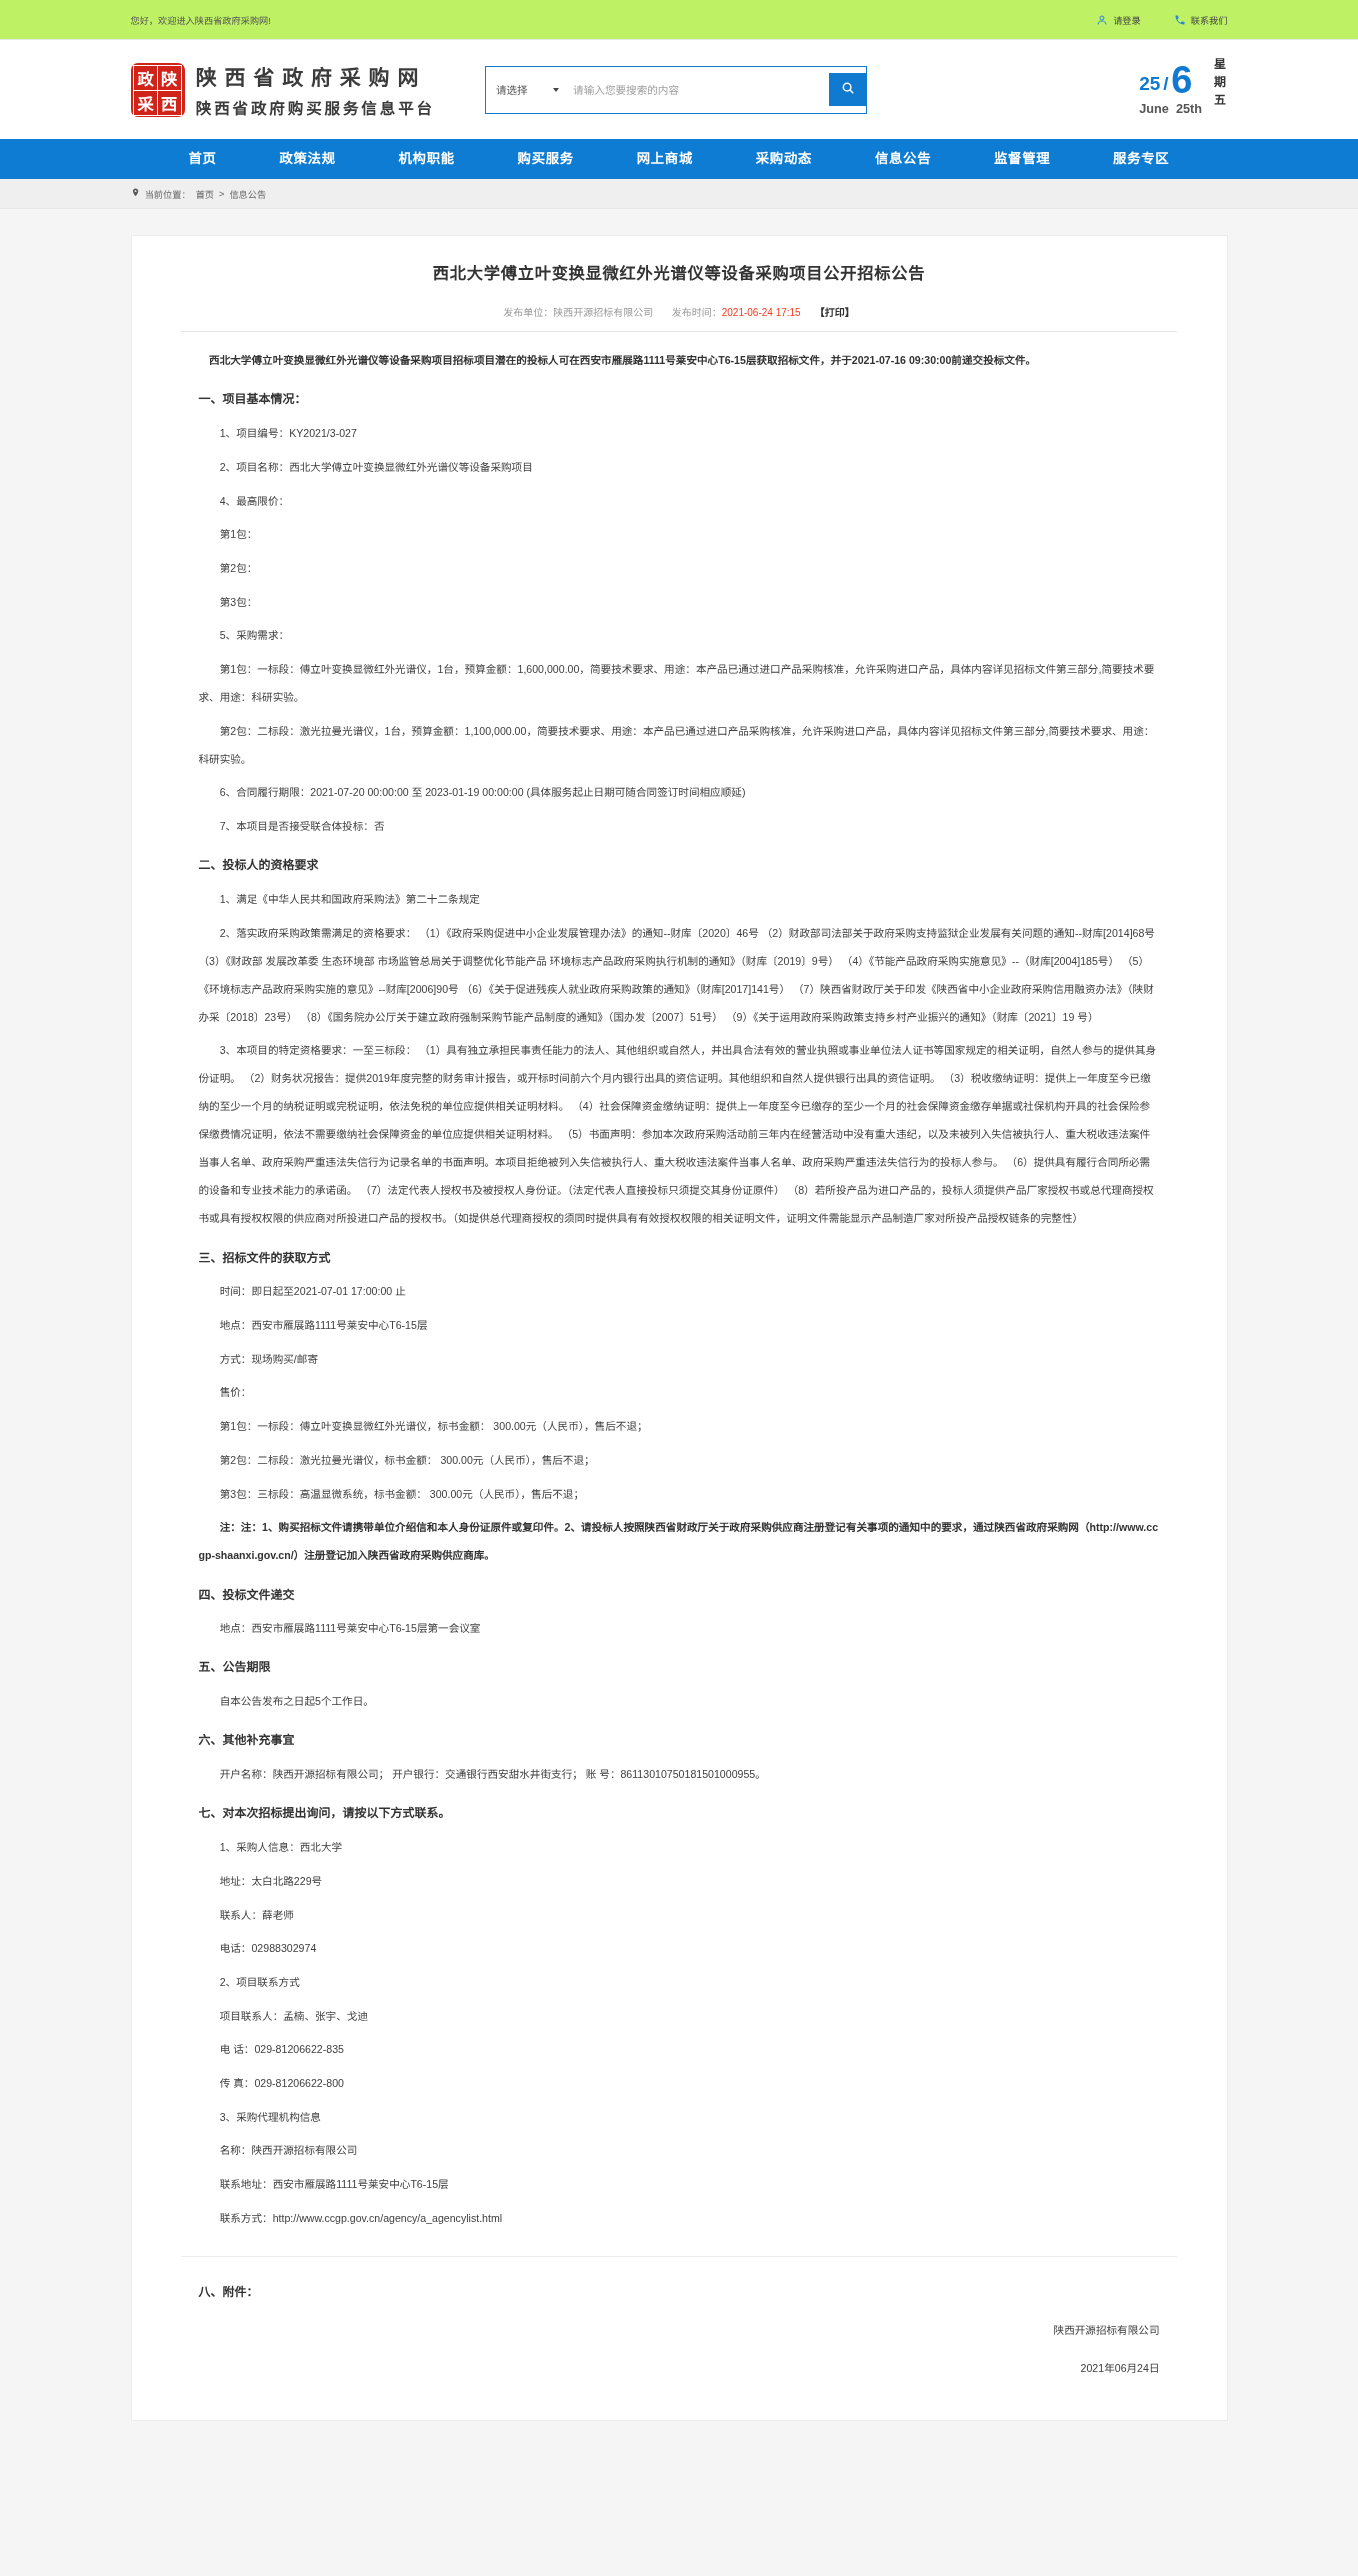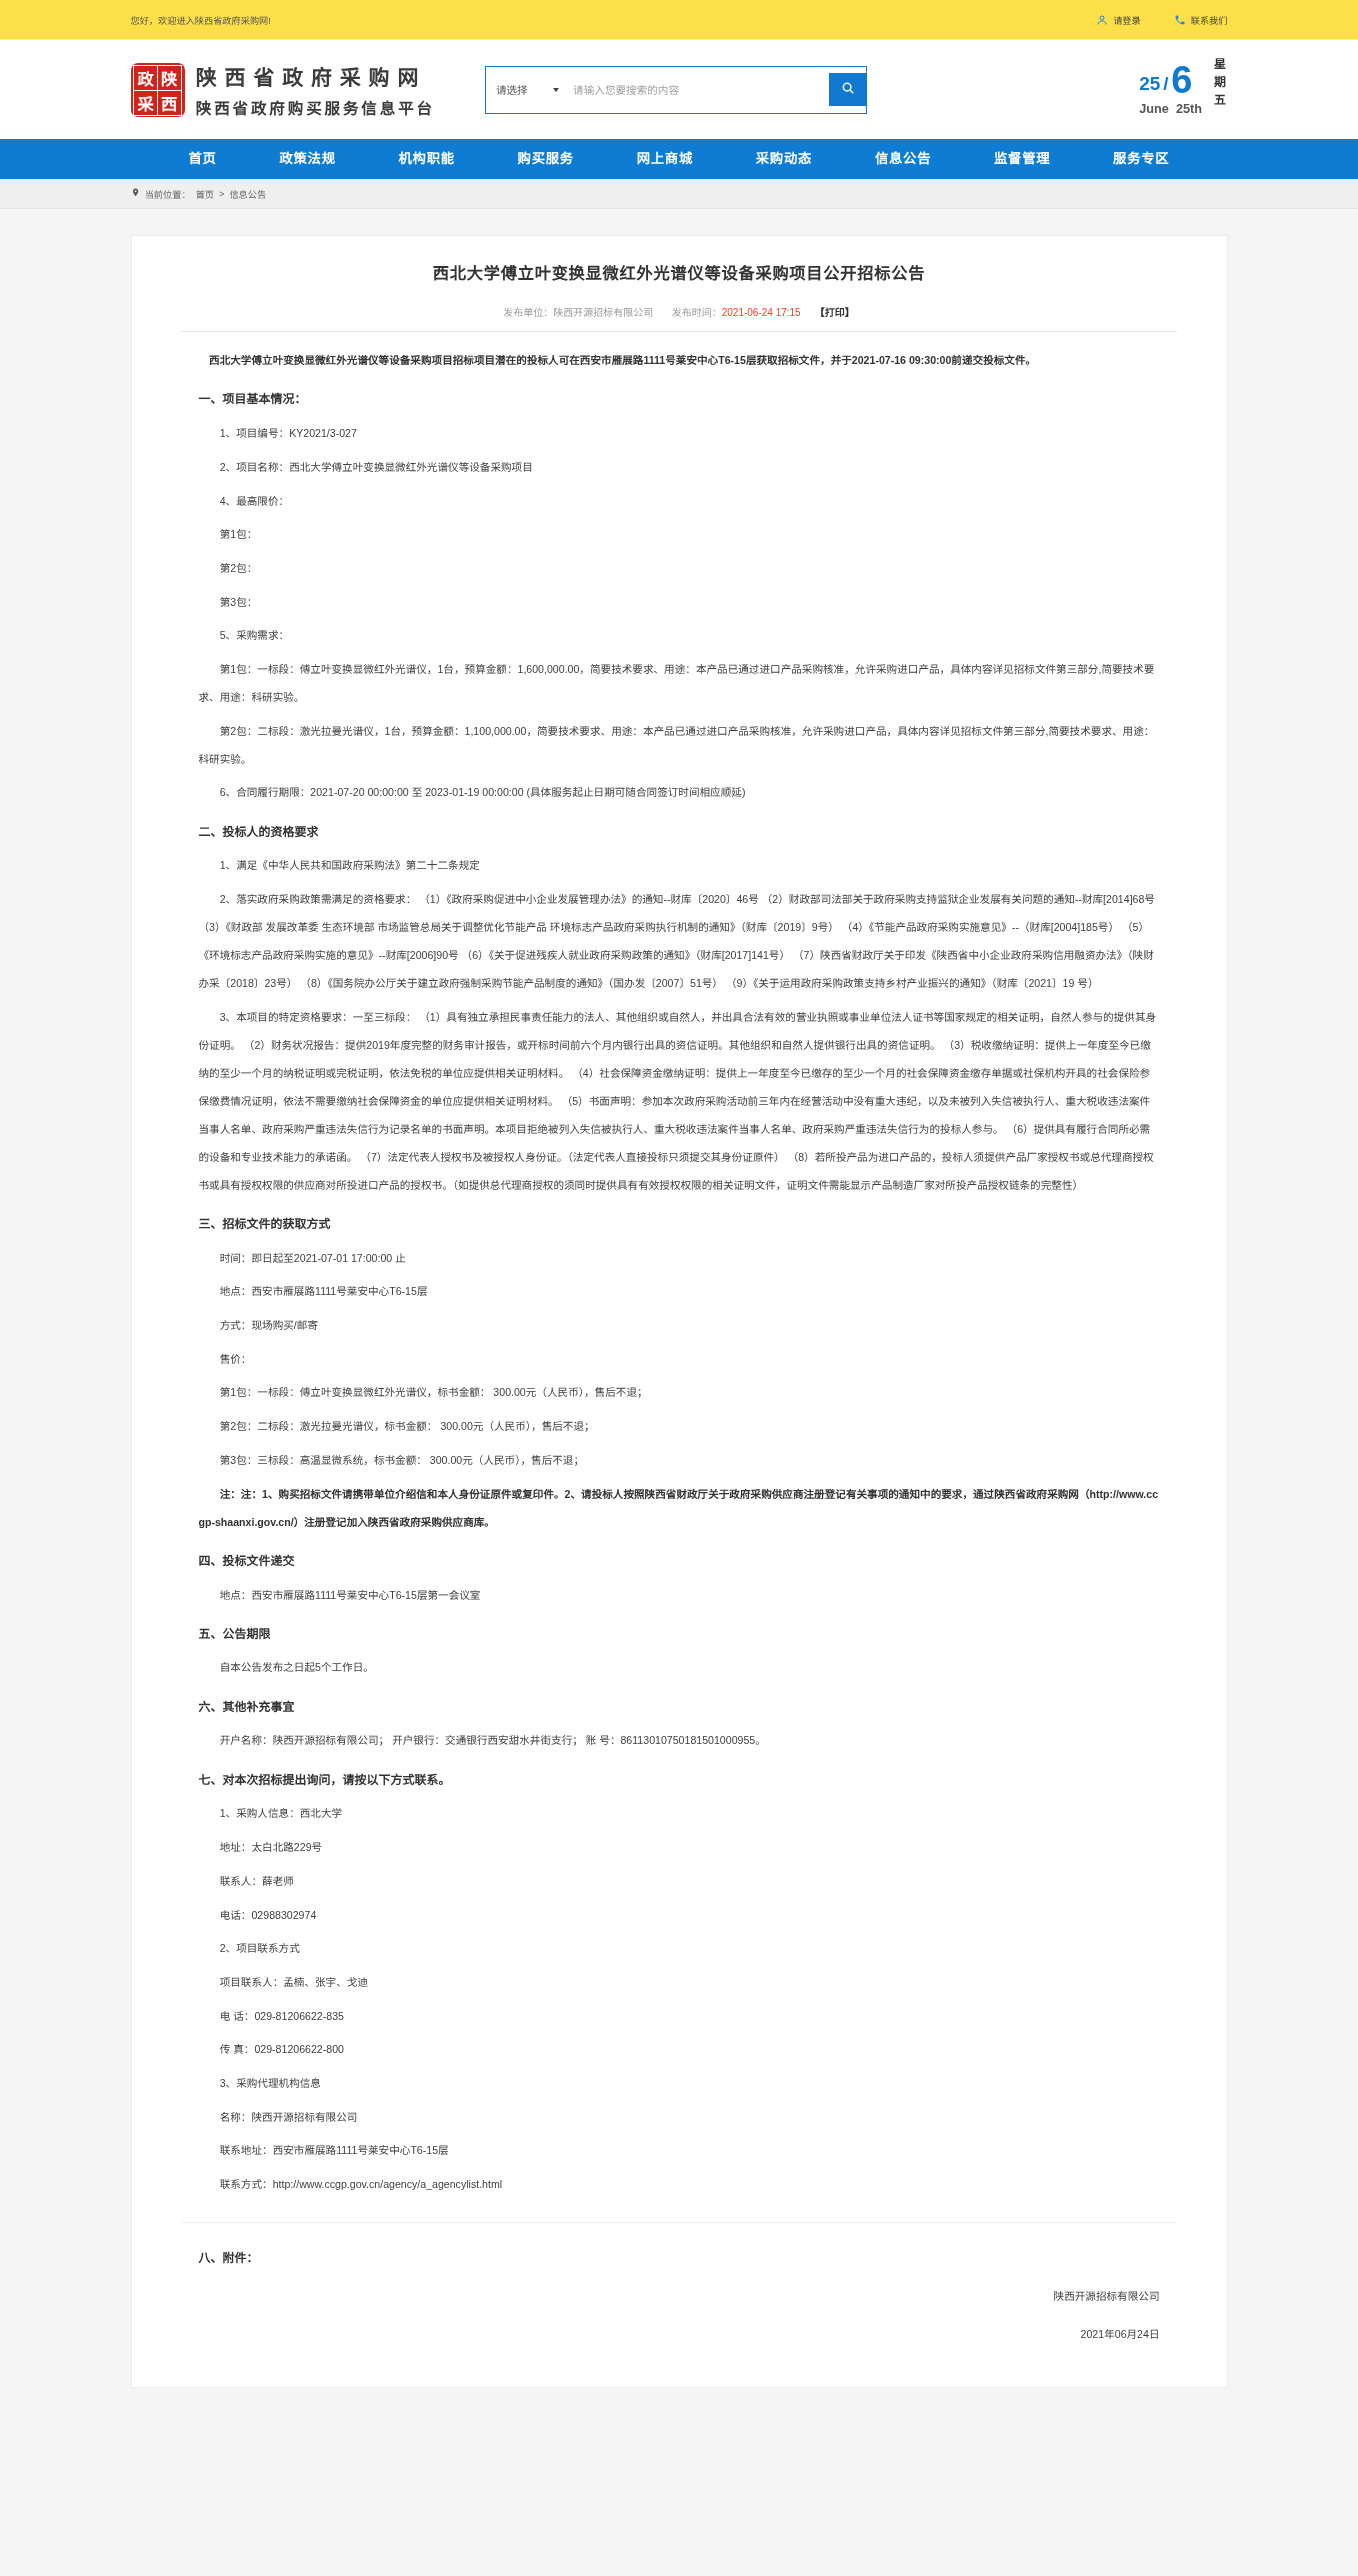--- a/index.html
+++ b/index.html
@@ -5,21 +5,21 @@
 <style>
   * { box-sizing: border-box; }
   html { background:#f5f5f5; }
   body {
     margin:0 auto; width:1358px; background:#f5f5f5;
     font-family:"Liberation Sans","DejaVu Sans",sans-serif; color:#333;
   }
   .container { width:1097px; margin:0 auto; }
 
   
-  .topbar { height:40px; background:#fde047; border-bottom:0.7px solid #e7e7e7; }
+  .topbar { height:40px; background:#bef264; border-bottom:0.7px solid #e7e7e7; }
   .topbar-inner { height:100%; display:flex; align-items:center; justify-content:space-between; font-size:9.2px; color:#555; }
   .topbar-links { display:flex; align-items:center; gap:33px; }
   .topbar-links a { display:flex; align-items:center; gap:5px; color:#444; text-decoration:none; cursor:pointer; }
   .topbar-links svg { display:block; }
 
   
   .masthead { height:99px; background:#ffffff; }
   .masthead-inner { height:100%; display:flex; align-items:center; }
   .logo { display:flex; align-items:center; gap:11.3px; cursor:pointer; }
   .logo-seal {
@@ -198,20 +198,21 @@
       <p class="item">1、项目编号：KY2021/3-027</p>
       <p class="item">2、项目名称：西北大学傅立叶变换显微红外光谱仪等设备采购项目</p>
       <p class="item">4、最高限价：</p>
       <p class="item">第1包：</p>
       <p class="item">第2包：</p>
       <p class="item">第3包：</p>
       <p class="item">5、采购需求：</p>
       <p class="item">第1包：一标段：傅立叶变换显微红外光谱仪，1台，预算金额：1,600,000.00，简要技术要求、用途：本产品已通过进口产品采购核准，允许采购进口产品，具体内容详见招标文件第三部分,简要技术要求、用途：科研实验。</p>
       <p class="item">第2包：二标段：激光拉曼光谱仪，1台，预算金额：1,100,000.00，简要技术要求、用途：本产品已通过进口产品采购核准，允许采购进口产品，具体内容详见招标文件第三部分,简要技术要求、用途：科研实验。</p>
       <p class="item">6、合同履行期限：2021-07-20 00:00:00 至 2023-01-19 00:00:00 (具体服务起止日期可随合同签订时间相应顺延)</p>
+      <p class="item">7、本项目是否接受联合体投标：否</p>
       <p class="heading">二、投标人的资格要求</p>
       <p class="item">1、满足《中华人民共和国政府采购法》第二十二条规定</p>
       <p class="item">2、落实政府采购政策需满足的资格要求： （1）《政府采购促进中小企业发展管理办法》的通知--财库〔2020〕46号 （2）财政部司法部关于政府采购支持监狱企业发展有关问题的通知--财库[2014]68号 （3）《财政部 发展改革委 生态环境部 市场监管总局关于调整优化节能产品 环境标志产品政府采购执行机制的通知》（财库〔2019〕9号） （4）《节能产品政府采购实施意见》--（财库[2004]185号） （5）《环境标志产品政府采购实施的意见》--财库[2006]90号 （6）《关于促进残疾人就业政府采购政策的通知》（财库[2017]141号） （7）陕西省财政厅关于印发《陕西省中小企业政府采购信用融资办法》（陕财办采〔2018〕23号） （8）《国务院办公厅关于建立政府强制采购节能产品制度的通知》（国办发〔2007〕51号） （9）《关于运用政府采购政策支持乡村产业振兴的通知》（财库〔2021〕19 号）</p>
       <p class="item">3、本项目的特定资格要求：一至三标段： （1）具有独立承担民事责任能力的法人、其他组织或自然人，并出具合法有效的营业执照或事业单位法人证书等国家规定的相关证明，自然人参与的提供其身份证明。 （2）财务状况报告：提供2019年度完整的财务审计报告，或开标时间前六个月内银行出具的资信证明。其他组织和自然人提供银行出具的资信证明。 （3）税收缴纳证明：提供上一年度至今已缴纳的至少一个月的纳税证明或完税证明，依法免税的单位应提供相关证明材料。 （4）社会保障资金缴纳证明：提供上一年度至今已缴存的至少一个月的社会保障资金缴存单据或社保机构开具的社会保险参保缴费情况证明，依法不需要缴纳社会保障资金的单位应提供相关证明材料。 （5）书面声明：参加本次政府采购活动前三年内在经营活动中没有重大违纪，以及未被列入失信被执行人、重大税收违法案件当事人名单、政府采购严重违法失信行为记录名单的书面声明。本项目拒绝被列入失信被执行人、重大税收违法案件当事人名单、政府采购严重违法失信行为的投标人参与。 （6）提供具有履行合同所必需的设备和专业技术能力的承诺函。 （7）法定代表人授权书及被授权人身份证。（法定代表人直接投标只须提交其身份证原件） （8）若所投产品为进口产品的，投标人须提供产品厂家授权书或总代理商授权书或具有授权权限的供应商对所投进口产品的授权书。（如提供总代理商授权的须同时提供具有有效授权权限的相关证明文件，证明文件需能显示产品制造厂家对所投产品授权链条的完整性）</p>
       <p class="heading">三、招标文件的获取方式</p>
       <p class="item">时间：即日起至2021-07-01 17:00:00 止</p>
       <p class="item">地点：西安市雁展路1111号莱安中心T6-15层</p>
       <p class="item">方式：现场购买/邮寄</p>
       <p class="item">售价：</p>
       <p class="item">第1包：一标段：傅立叶变换显微红外光谱仪，标书金额： 300.00元（人民币），售后不退；</p>

